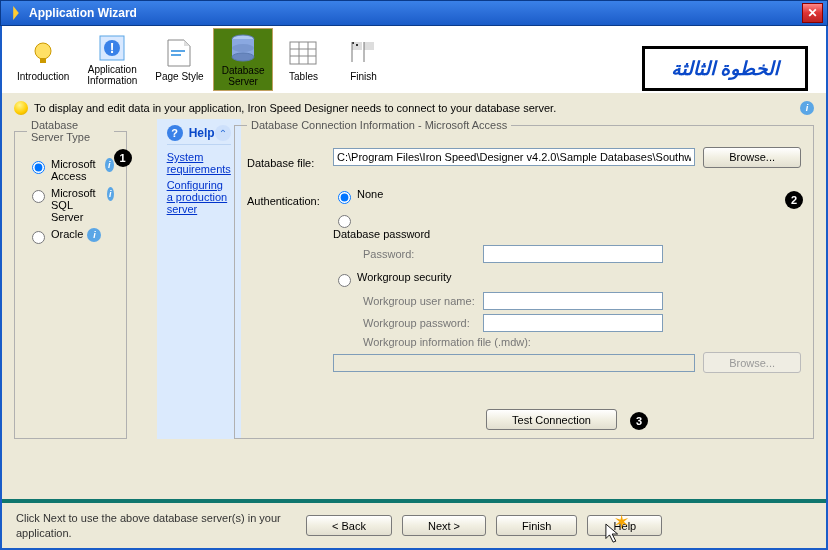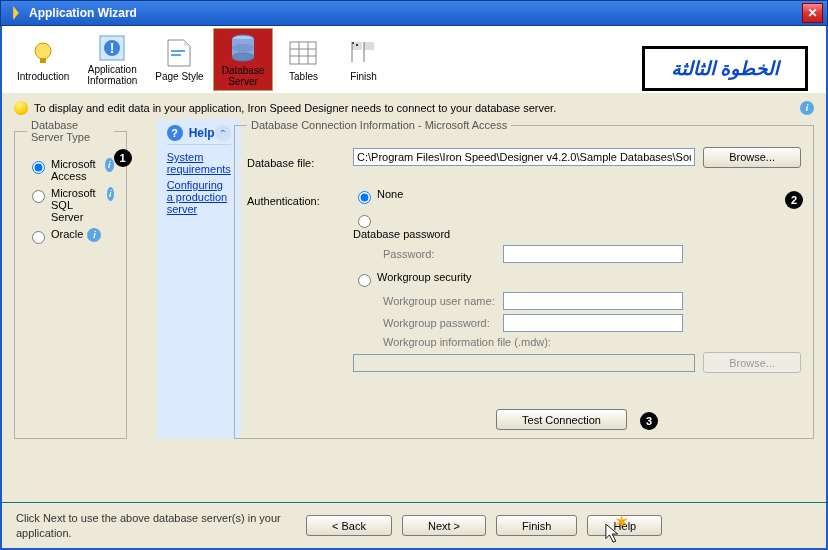--- a/index.html
+++ b/index.html
@@ -59,21 +59,21 @@
     align-items: center;
     justify-content: center;
     min-width: 60px;
     padding: 4px 8px;
     border: 1px solid transparent;
     font-size: 10px;
     text-align: center;
     color: #000;
   }
   .tool-item.selected {
-    background: #b91c1c;
+    background: #4d7c0f;
     border: 1px solid #c0a060;
   }
   .tool-icon {
     width: 32px; height: 32px;
     margin-bottom: 2px;
     display: flex; align-items: center; justify-content: center;
   }
   .overlay-box {
     position: absolute;
     right: 18px;
@@ -138,21 +138,21 @@
   .radio-row input[type=radio] { margin-right: 6px; }
   .right-col {
     flex: 1;
     position: relative;
   }
   .form-row {
     display: flex;
     align-items: center;
     margin: 4px 0;
   }
-  .form-row label.main { width: 106px; color: #000; margin-top: 12px; }
+  .form-row label.main { width: 86px; color: #000; margin-top: 12px; }
   .form-row label.sub { width: 150px; padding-left: 30px; color: #777; font-size:11px; }
   .form-row input[type=text], .form-row input[type=password] {
     background: #fff;
     border: 1px solid #7f9db9;
     height: 18px;
     padding: 1px 3px;
     font-size: 11px;
   }
   .file-input { flex: 1; }
   .btn {
@@ -203,21 +203,21 @@
     color: #fff;
     font-weight: bold;
     font-size: 11px;
     display: inline-flex;
     align-items: center; justify-content: center;
     position: absolute;
   }
   .footer {
     position: absolute;
     bottom: 0; left: 0; right: 0;
-    border-top: 1px solid #0f766e;
+    border-top: 4px solid #0f766e;
     padding: 8px 14px;
     display: flex;
     align-items: center;
     gap: 10px;
     background: #ece9d8;
   }
   .footer-text { flex: 1; color: #333; line-height:1.3; }
   .cursor {
     position: absolute;
     right: 203px;

